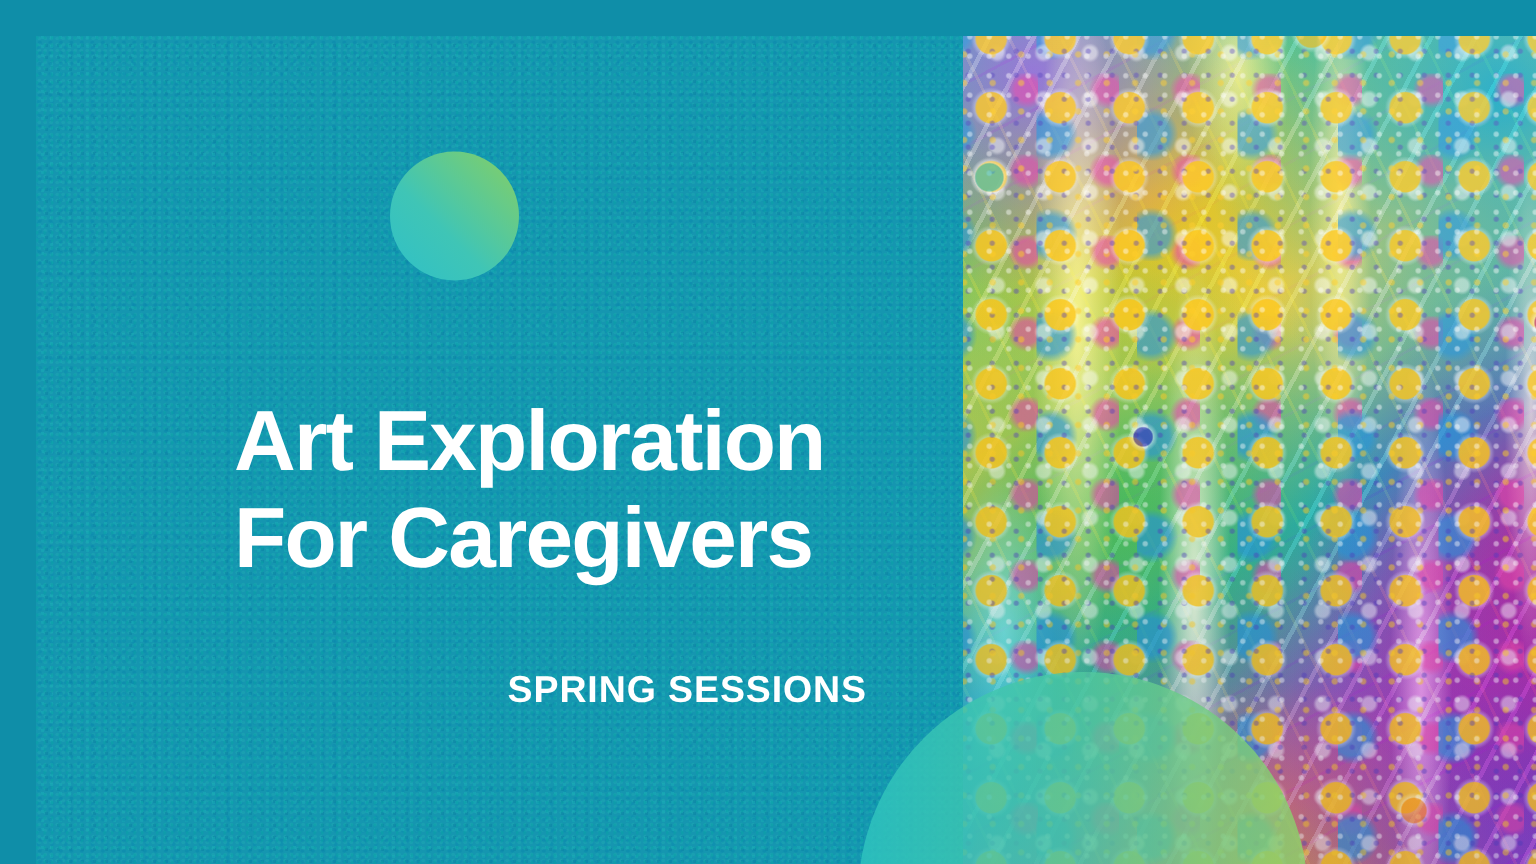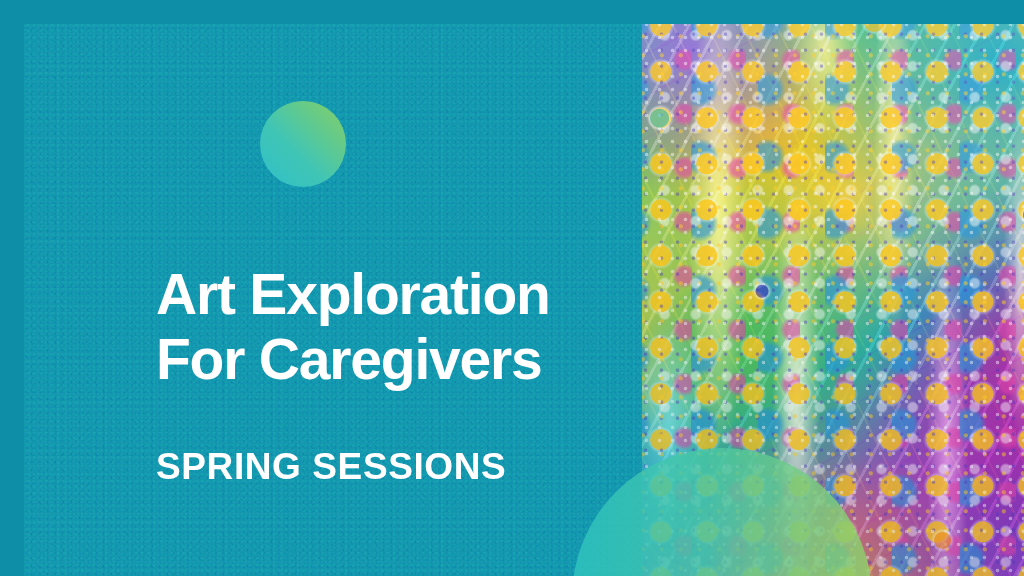--- a/index.html
+++ b/index.html
@@ -146,23 +146,24 @@
     color:#ffffff;
     font-size:57px;
     font-weight:700;
     line-height:65px;
     letter-spacing:-1.2px;
     white-space:pre-line;
   }
   .subhead {
     margin-top:30px;
     color:#ffffff;
-    font-size:37px;
+    font-size:25px;
     font-weight:700;
     letter-spacing:.6px;
+    text-align:right;
   }
 </style>
 </head>
 <body>
 
 <div id="slide">
 
   <div class="bg-teal"></div>
   <div class="bg-noise"></div>
 

